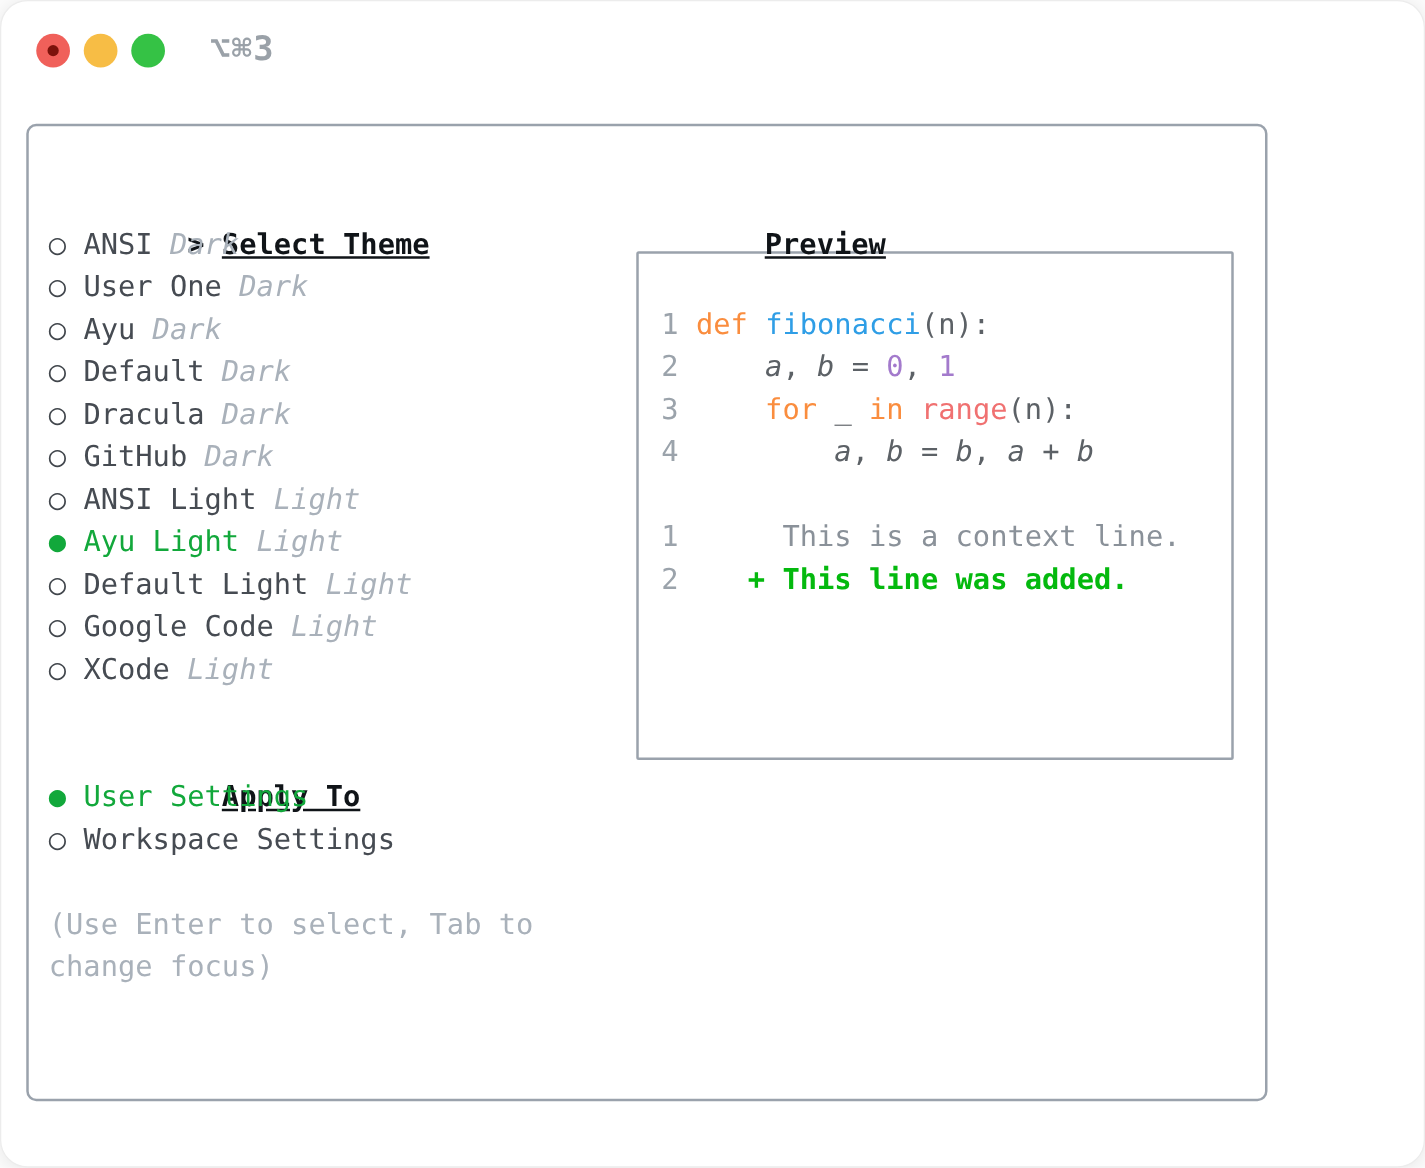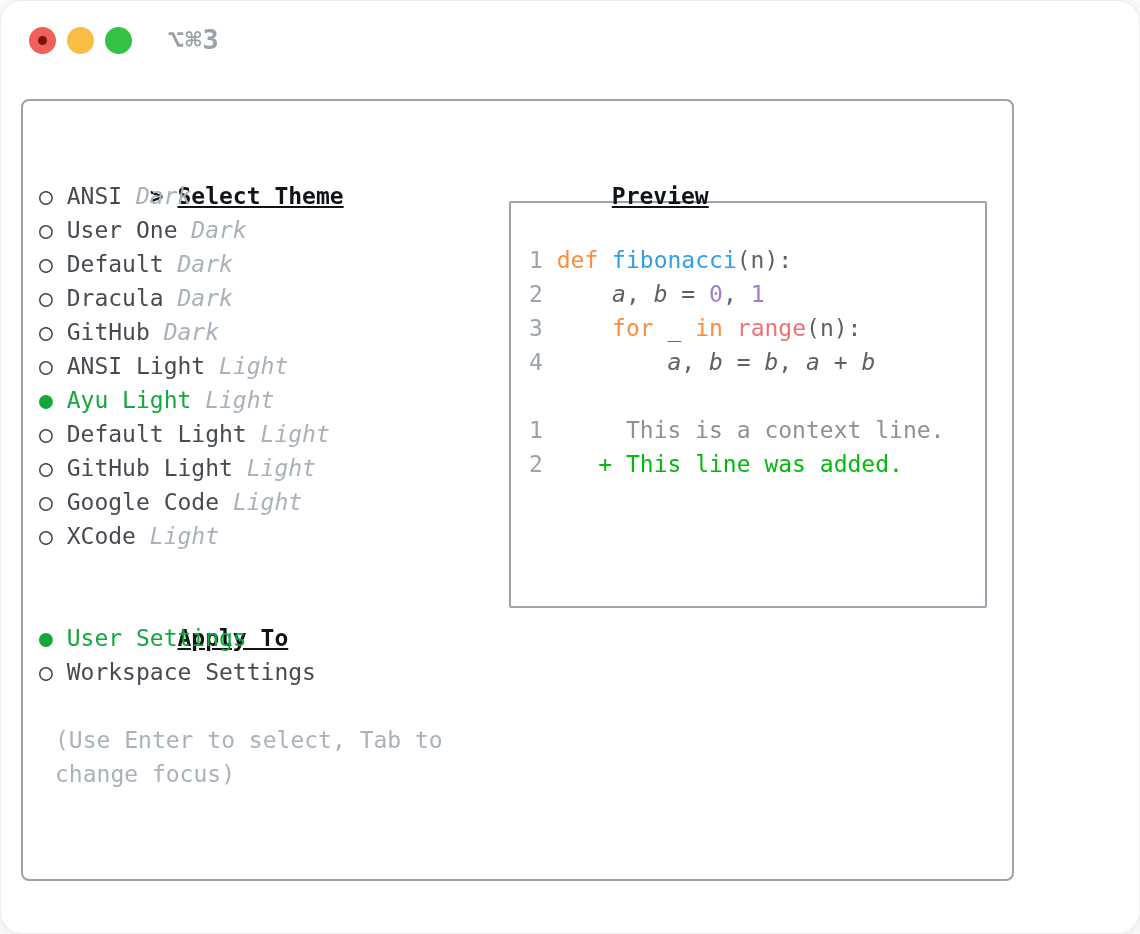--- a/index.html
+++ b/index.html
@@ -45,39 +45,39 @@
   .ring     { color:var(--ring); }
   .dot-sel  { color:var(--selgreen); }
   .lbl      { color:var(--label); }
   .lbl-sel  { color:var(--selgreen); }
   .tag      { color:var(--tagmuted); font-style:italic; }
   .indent2  { margin-left:2ch; }
   .gap-row  { margin-top:34px; }
 
   .hint {
     margin-top:34px; max-width:430px; font-size:23px; line-height:34px;
-    color:var(--tagmuted); white-space:normal;margin-left:16px;
+    color:var(--tagmuted); white-space:normal;
   }
 
   
   .preview-box {
     margin-left:8px; margin-top:22px; width:478px; height:407px;
     border:2px solid var(--border); border-radius:2px;
     padding:40px 0 0 18px; background:#fff;
   }
   .lineno   { color:var(--lineno); }
   .tok-kw   { color:var(--kw);text-align:right; }
   .tok-fn   { color:var(--fn); }
   .tok-err  { color:var(--err); }
   .tok-num  { color:var(--num); }
   .tok-fg   { color:var(--fg); }
   .tok-var  { color:var(--fg); font-style:italic; }
   .diff-context { color:var(--context); }
   .diff-deleted { color:var(--deleted); }
-  .diff-added   { color:var(--added); }
+  .diff-added   { color:var(--added);font-weight:bold; }
 </style>
 </head>
 <body>
 
 <div class="window">
 
   <div class="titlebar">
     <div class="tl tl-red"></div>
     <div class="tl tl-yellow"></div>
     <div class="tl tl-green"></div>
@@ -87,27 +87,27 @@
   <div class="panel">
 
     <div class="col-left">
       <div class="row">
         <span class="prompt">&gt; </span><span class="heading">Select Theme</span>
       </div>
 
       <div id="theme-list">
           <div class="row"><span class="ring">○ </span><span class="lbl">ANSI</span><span class="tag"> Dark</span></div>
           <div class="row"><span class="ring">○ </span><span class="lbl">User One</span><span class="tag"> Dark</span></div>
+          <div class="row"><span class="ring">○ </span><span class="lbl">Ayu</span><span class="tag"> Dark</span></div>
           <div class="row"><span class="ring">○ </span><span class="lbl">Default</span><span class="tag"> Dark</span></div>
           <div class="row"><span class="ring">○ </span><span class="lbl">Dracula</span><span class="tag"> Dark</span></div>
           <div class="row"><span class="ring">○ </span><span class="lbl">GitHub</span><span class="tag"> Dark</span></div>
           <div class="row"><span class="ring">○ </span><span class="lbl">ANSI Light</span><span class="tag"> Light</span></div>
           <div class="row"><span class="dot-sel">● </span><span class="lbl-sel">Ayu Light</span><span class="tag"> Light</span></div>
           <div class="row"><span class="ring">○ </span><span class="lbl">Default Light</span><span class="tag"> Light</span></div>
-          <div class="row"><span class="ring">○ </span><span class="lbl">GitHub Light</span><span class="tag"> Light</span></div>
           <div class="row"><span class="ring">○ </span><span class="lbl">Google Code</span><span class="tag"> Light</span></div>
           <div class="row"><span class="ring">○ </span><span class="lbl">XCode</span><span class="tag"> Light</span></div>
         </div>
 
       <div class="row gap-row">
         <span class="heading indent2">Apply To</span>
       </div>
 
       <div id="apply-list">
           <div class="row"><span class="dot-sel">● </span><span class="lbl-sel">User Settings</span></div>

